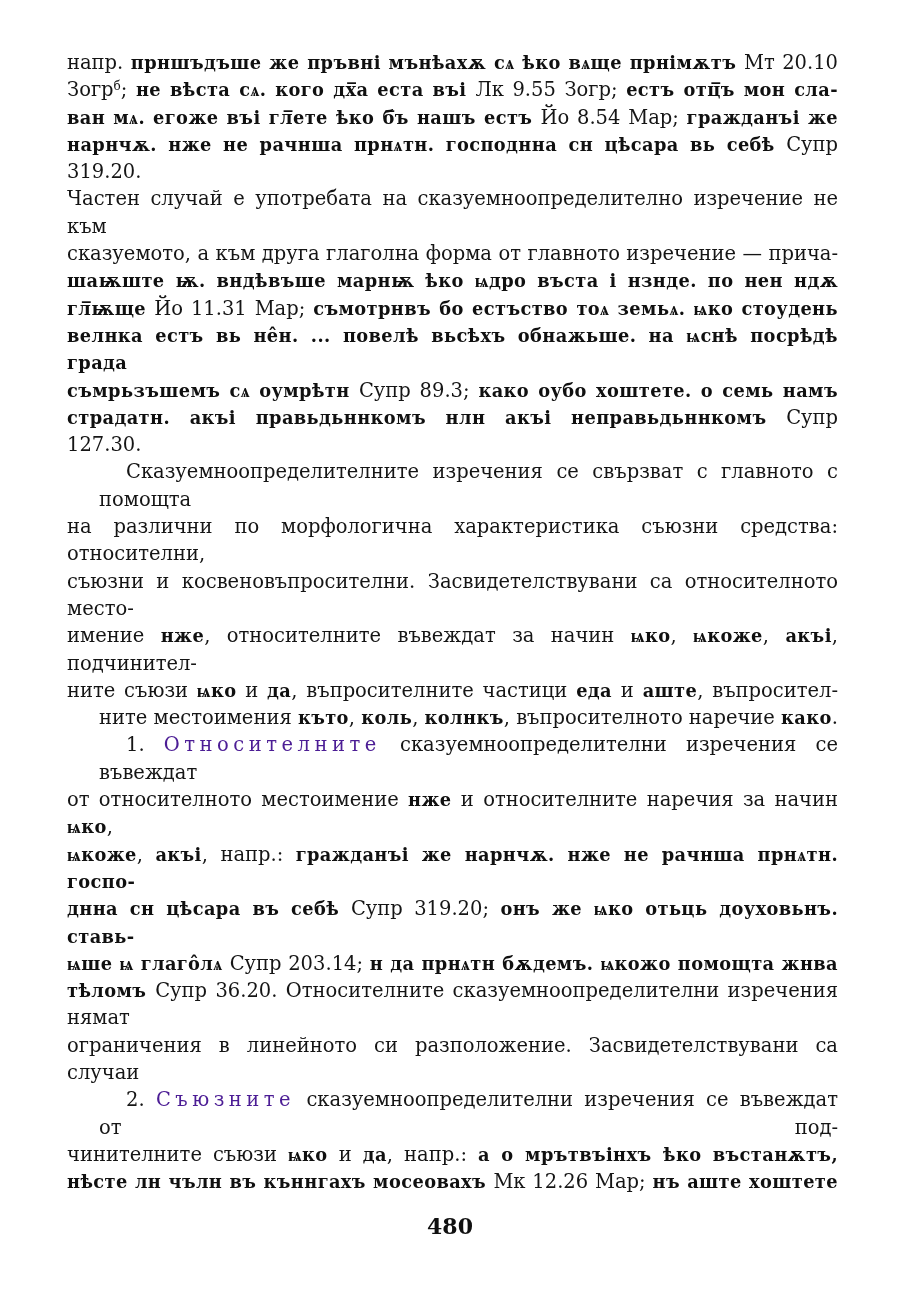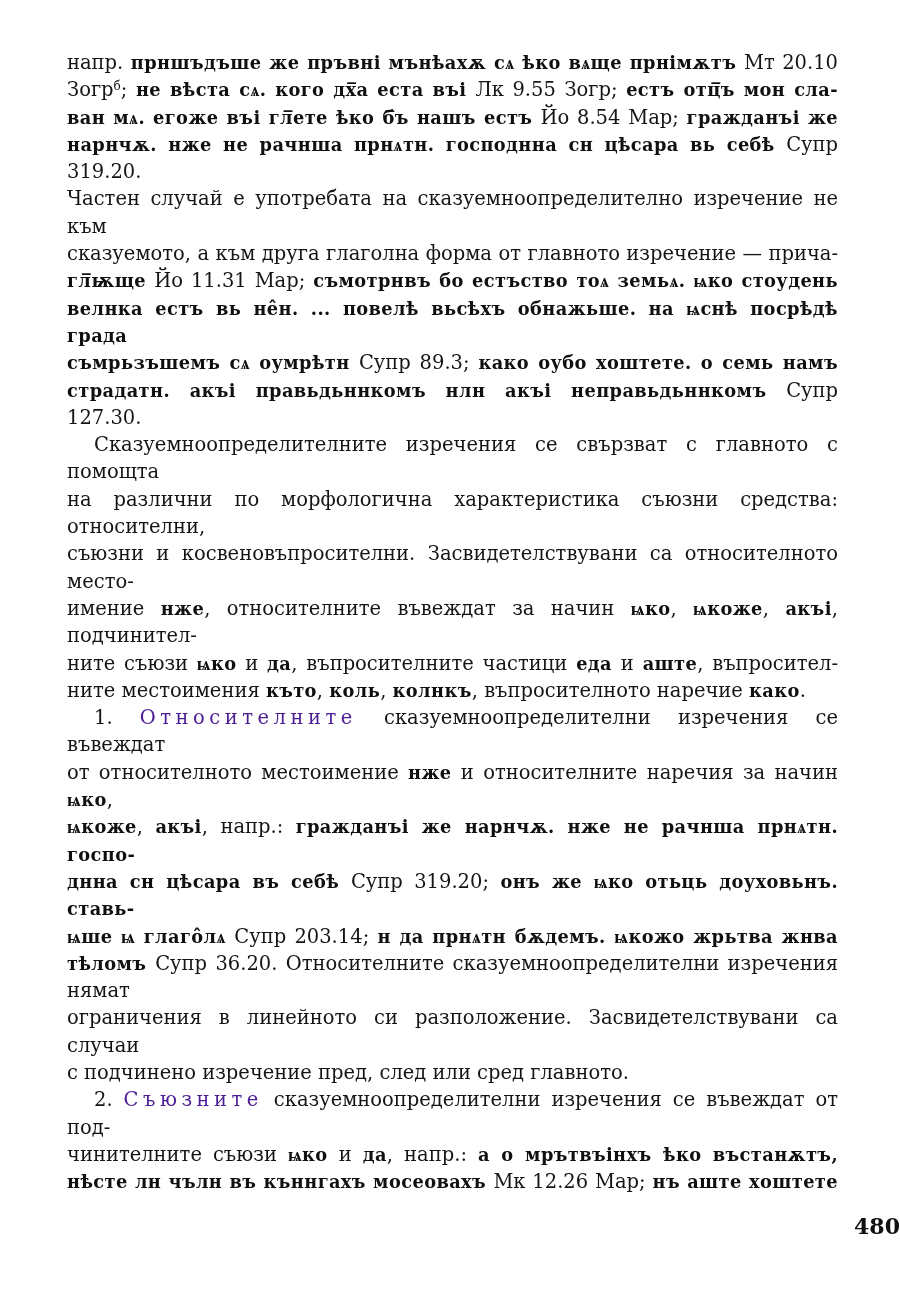--- a/index.html
+++ b/index.html
@@ -16,22 +16,22 @@
   }
   .text-block{
     position:absolute;left:67px;top:50px;width:771px;
   }
   .line{
     line-height:26.3px;
     text-align:justify;
     text-align-last:justify;
     -moz-text-align-last:justify;
   }
-  .line.indent{ text-indent:27px; }
-  .line.no-just{ text-align-last:left; -moz-text-align-last:left; }
+  .line.indent{ text-indent:27px;margin-left:32px; }
+  .line.no-just{ text-align-last:left;margin-left:32px; -moz-text-align-last:left; }
   .seg-m{
     font-family:"DejaVu Serif",serif;
     font-size:19.5px;
     color:#151515;
   }
   .seg-o{
     font-family:"DejaVu Serif",serif;
     font-weight:700;
     font-size:17.8px;
     letter-spacing:0.4px;
@@ -46,54 +46,54 @@
   .seg-sup{
     font-family:"DejaVu Serif",serif;
     font-size:12px;
     vertical-align:super;
     line-height:0;
     color:#151515;
   }
   .pagenum{
     position:absolute;
     top:1213px;left:0;width:900px;
-    text-align:right;
+    text-align:center;
     font-family:"DejaVu Serif",serif;
     font-weight:700;
     font-size:22px;
     color:#101010;
   }
 </style>
 </head>
 <body>
 
 <div class="page">
   <div class="text-block" id="text-block">
       <div class="line"><span class="seg-m">напр. </span><span class="seg-o">прншъдъше же пръвні мънѣахѫ сѧ ѣко вѧще прнімѫтъ </span><span class="seg-m">Мт 20.10</span></div>
       <div class="line"><span class="seg-m">Зогр</span><span class="seg-sup">б</span><span class="seg-m">; </span><span class="seg-o">не вѣста сѧ. кого дх̅а еста въі </span><span class="seg-m">Лк 9.55 Зогр; </span><span class="seg-o">естъ отц̅ъ мон сла-</span></div>
       <div class="line"><span class="seg-o">ван мѧ. егоже въі гл̅ете ѣко б̅ъ нашъ естъ </span><span class="seg-m">Йо 8.54 Мар; </span><span class="seg-o">гражданъі же</span></div>
       <div class="line"><span class="seg-o">нарнчѫ. нже не рачнша прнѧтн. господнна сн цѣсара вь себѣ </span><span class="seg-m">Супр 319.20.</span></div>
       <div class="line"><span class="seg-m">Частен случай е употребата на сказуемноопределително изречение не към</span></div>
       <div class="line"><span class="seg-m">сказуемото, а към друга глаголна форма от главното изречение — прича-</span></div>
+      <div class="line"><span class="seg-o">шаѭште ѭ. вндѣвъше марнѭ ѣко ѩдро въста і нзнде. по нен ндѫ</span></div>
       <div class="line"><span class="seg-o">гл̅ѭще </span><span class="seg-m">Йо 11.31 Мар; </span><span class="seg-o">съмотрнвъ бо естъство тоѧ земьѧ. ѩко стоудень</span></div>
       <div class="line"><span class="seg-o">велнка естъ вь не̂н. ... повелѣ вьсѣхъ обнажьше. на ѩснѣ посрѣдѣ града</span></div>
       <div class="line"><span class="seg-o">съмрьзъшемъ сѧ оумрѣтн </span><span class="seg-m">Супр 89.3; </span><span class="seg-o">како оубо хоштете. о семь намъ</span></div>
       <div class="line"><span class="seg-o">страдатн. акъі правьдьннкомъ нлн акъі неправьдьннкомъ </span><span class="seg-m">Супр 127.30.</span></div>
       <div class="line indent"><span class="seg-m">Сказуемноопределителните изречения се свързват с главното с помощта</span></div>
       <div class="line"><span class="seg-m">на различни по морфологична характеристика съюзни средства: относителни,</span></div>
       <div class="line"><span class="seg-m">съюзни и косвеновъпросителни. Засвидетелствувани са относителното место-</span></div>
       <div class="line"><span class="seg-m">имение </span><span class="seg-o">нже</span><span class="seg-m">, относителните въвеждат за начин </span><span class="seg-o">ѩко</span><span class="seg-m">, </span><span class="seg-o">ѩкоже</span><span class="seg-m">, </span><span class="seg-o">акъі</span><span class="seg-m">, подчинител-</span></div>
       <div class="line"><span class="seg-m">ните съюзи </span><span class="seg-o">ѩко</span><span class="seg-m"> и </span><span class="seg-o">да</span><span class="seg-m">, въпросителните частици </span><span class="seg-o">еда</span><span class="seg-m"> и </span><span class="seg-o">аште</span><span class="seg-m">, въпросител-</span></div>
       <div class="line no-just"><span class="seg-m">ните местоимения </span><span class="seg-o">къто</span><span class="seg-m">, </span><span class="seg-o">коль</span><span class="seg-m">, </span><span class="seg-o">колнкъ</span><span class="seg-m">, въпросителното наречие </span><span class="seg-o">како</span><span class="seg-m">.</span></div>
       <div class="line indent"><span class="seg-m">1. </span><span class="seg-sp">Относителните</span><span class="seg-m"> сказуемноопределителни изречения се въвеждат</span></div>
       <div class="line"><span class="seg-m">от относителното местоимение </span><span class="seg-o">нже</span><span class="seg-m"> и относителните наречия за начин </span><span class="seg-o">ѩко</span><span class="seg-m">,</span></div>
       <div class="line"><span class="seg-o">ѩкоже</span><span class="seg-m">, </span><span class="seg-o">акъі</span><span class="seg-m">, напр.: </span><span class="seg-o">гражданъі же нарнчѫ. нже не рачнша прнѧтн. госпо-</span></div>
       <div class="line"><span class="seg-o">днна сн цѣсара въ себѣ </span><span class="seg-m">Супр 319.20; </span><span class="seg-o">онъ же ѩко отьць доуховьнъ. ставь-</span></div>
-      <div class="line"><span class="seg-o">ѩше ѩ глаго̂лѧ </span><span class="seg-m">Супр 203.14; </span><span class="seg-o">н да прнѧтн бѫдемъ. ѩкожо жрьтва жнва</span></div>
+      <div class="line"><span class="seg-o">ѩше ѩ глаго̂лѧ </span><span class="seg-m">Супр 203.14; </span><span class="seg-o">н да прнѧтн бѫдемъ. ѩкожо помощта жнва</span></div>
       <div class="line"><span class="seg-o">тѣломъ </span><span class="seg-m">Супр 36.20. Относителните сказуемноопределителни изречения нямат</span></div>
       <div class="line"><span class="seg-m">ограничения в линейното си разположение. Засвидетелствувани са случаи</span></div>
-      <div class="line no-just"><span class="seg-m">с подчинено изречение пред, след или сред главното.</span></div>
       <div class="line indent"><span class="seg-m">2. </span><span class="seg-sp">Съюзните</span><span class="seg-m"> сказуемноопределителни изречения се въвеждат от под-</span></div>
       <div class="line"><span class="seg-m">чинителните съюзи </span><span class="seg-o">ѩко</span><span class="seg-m"> и </span><span class="seg-o">да</span><span class="seg-m">, напр.: </span><span class="seg-o">а о мрътвъінхъ ѣко въстанѫтъ,</span></div>
       <div class="line"><span class="seg-o">нѣсте лн чълн въ къннгахъ мосеовахъ </span><span class="seg-m">Мк 12.26 Мар; </span><span class="seg-o">нъ аште хоштете</span></div>
     </div>
   <div class="pagenum">480</div>
 </div>
 
 </body></html>

